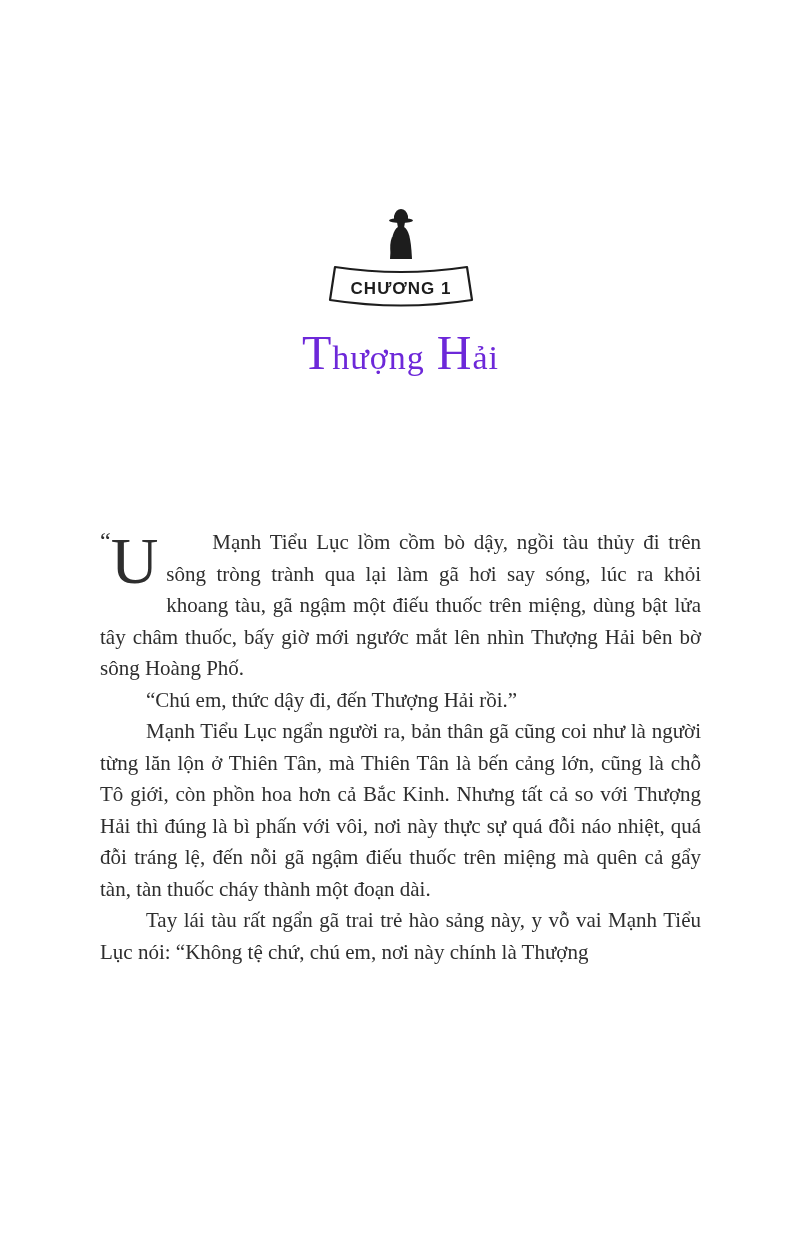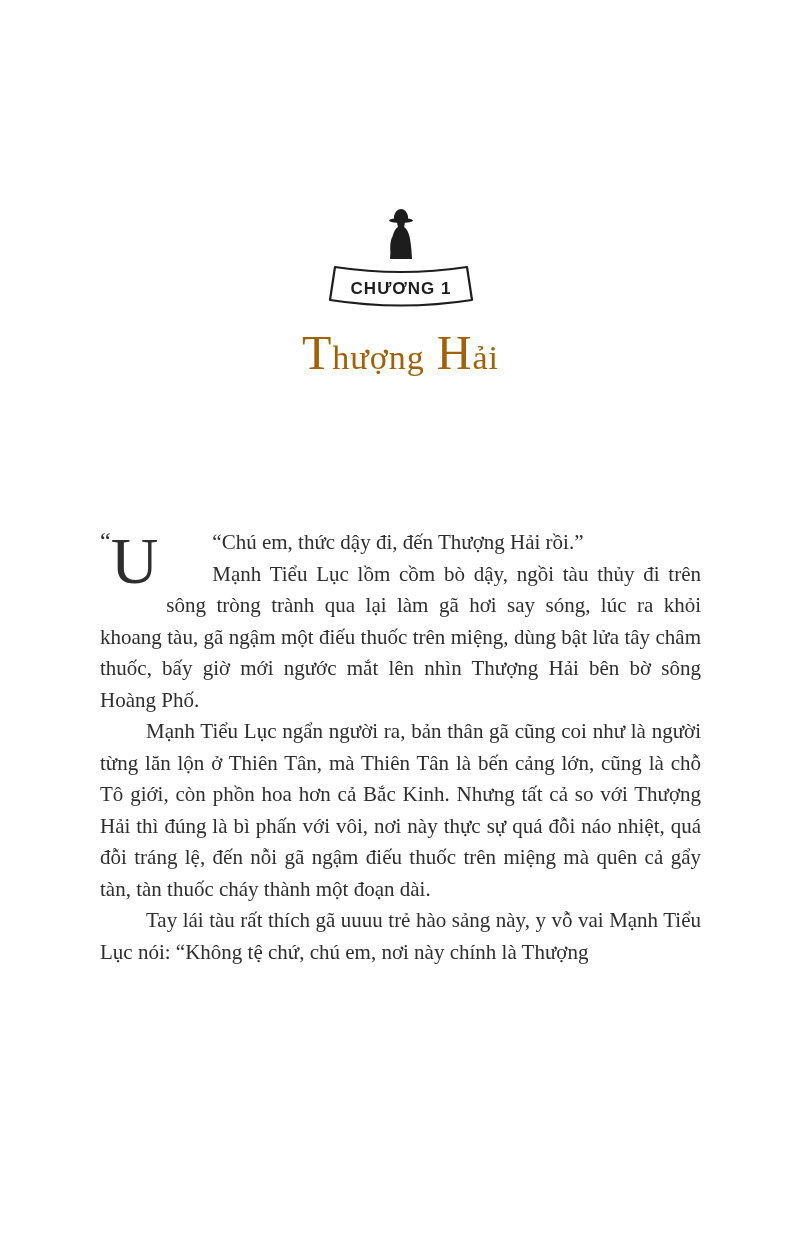--- a/index.html
+++ b/index.html
@@ -47,21 +47,21 @@
   .banner-svg text {
     font-family: "Liberation Sans", sans-serif;
     font-weight: bold;
     font-size: 17px;
     letter-spacing: 1px;
     fill: #1d1d1d;
   }
   .chapter-title {
     margin-top: 16px;
     font-family: "Liberation Serif", serif;
-    color: #a16207;
+    color: #6d28d9;
     letter-spacing: 1px;
     line-height: 1;
     white-space: nowrap;
   }
   .title-cap {
     font-size: 48px;
   }
   .title-rest {
     font-size: 34px;
   }
@@ -130,20 +130,20 @@
     </div>
 
   </div>
 
   <div class="body-text">
 
     <p class="first-para">
       <span class="dropcap-wrap"><span class="lead-quote">“</span><span class="dropcap">U</span></span>
     </p>
 
+    <p>Mạnh Tiểu Lục lồm cồm bò dậy, ngồi tàu thủy đi trên sông tròng trành qua lại làm gã hơi say sóng, lúc ra khỏi khoang tàu, gã ngậm một điếu thuốc trên miệng, dùng bật lửa tây châm thuốc, bấy giờ mới ngước mắt lên nhìn Thượng Hải bên bờ sông Hoàng Phố.</p>
     <p>“Chú em, thức dậy đi, đến Thượng Hải rồi.”</p>
-    <p>Mạnh Tiểu Lục lồm cồm bò dậy, ngồi tàu thủy đi trên sông tròng trành qua lại làm gã hơi say sóng, lúc ra khỏi khoang tàu, gã ngậm một điếu thuốc trên miệng, dùng bật lửa tây châm thuốc, bấy giờ mới ngước mắt lên nhìn Thượng Hải bên bờ sông Hoàng Phố.</p>
     <p>Mạnh Tiểu Lục ngẩn người ra, bản thân gã cũng coi như là người từng lăn lộn ở Thiên Tân, mà Thiên Tân là bến cảng lớn, cũng là chỗ Tô giới, còn phồn hoa hơn cả Bắc Kinh. Nhưng tất cả so với Thượng Hải thì đúng là bì phấn với vôi, nơi này thực sự quá đỗi náo nhiệt, quá đỗi tráng lệ, đến nỗi gã ngậm điếu thuốc trên miệng mà quên cả gẩy tàn, tàn thuốc cháy thành một đoạn dài.</p>
-    <p>Tay lái tàu rất thích gã uuuu trẻ hào sảng này, y vỗ vai Mạnh Tiểu Lục nói: “Không tệ chứ, chú em, nơi này chính là Thượng</p>
+    <p>Tay lái tàu rất ngẩn gã trai trẻ hào sảng này, y vỗ vai Mạnh Tiểu Lục nói: “Không tệ chứ, chú em, nơi này chính là Thượng</p>
 
   </div>
 
 </div>
 
 </body></html>

